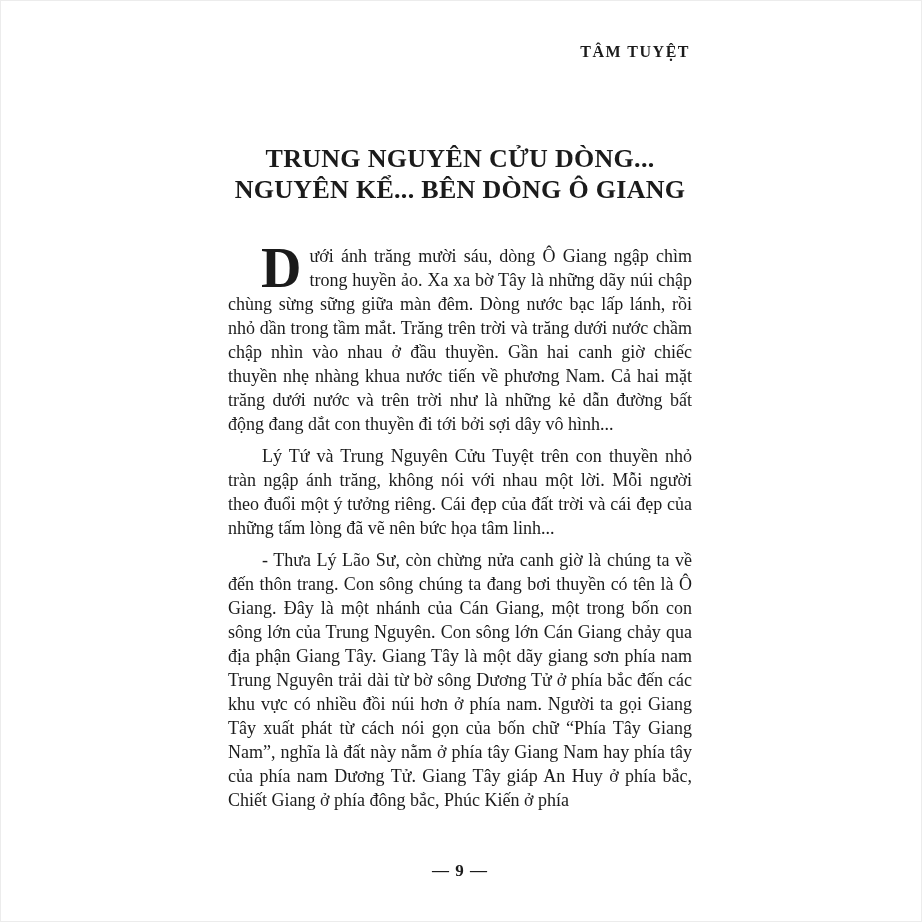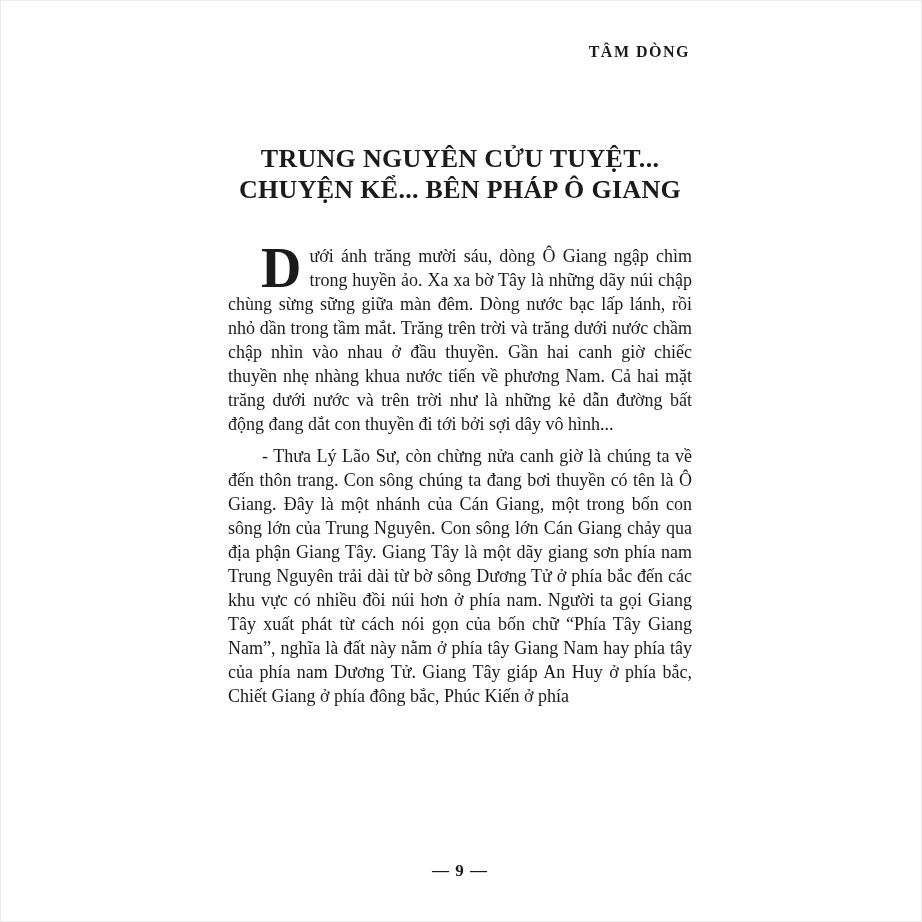--- a/index.html
+++ b/index.html
@@ -68,27 +68,28 @@
     font-size: 17px;
     font-weight: bold;
     letter-spacing: 1px;
   }
 </style>
 </head>
 <body>
 
 <div class="sheet">
 
-  <div class="running-header">TÂM DÒNG</div>
+  <div class="running-header">TÂM TUYỆT</div>
 
   <h1 class="chapter-title">
-    <span class="title-line">TRUNG NGUYÊN CỬU TUYỆT...</span>
-    <span class="title-line">CHUYỆN KỂ... BÊN PHÁP Ô GIANG</span>
+    <span class="title-line">TRUNG NGUYÊN CỬU DÒNG...</span>
+    <span class="title-line">NGUYÊN KỂ... BÊN DÒNG Ô GIANG</span>
   </h1>
 
   <div class="body-text">
     <p class="para opening"><span class="drop-cap">D</span><span>ưới ánh trăng mười sáu, dòng Ô Giang ngập chìm trong huyền ảo. Xa xa bờ Tây là những dãy núi chập chùng sừng sững giữa màn đêm. Dòng nước bạc lấp lánh, rồi nhỏ dần trong tầm mắt. Trăng trên trời và trăng dưới nước chầm chập nhìn vào nhau ở đầu thuyền. Gần hai canh giờ chiếc thuyền nhẹ nhàng khua nước tiến về phương Nam. Cả hai mặt trăng dưới nước và trên trời như là những kẻ dẫn đường bất động đang dắt con thuyền đi tới bởi sợi dây vô hình...</span></p>
+    <p class="para indent">Lý Tứ và Trung Nguyên Cửu Tuyệt trên con thuyền nhỏ tràn ngập ánh trăng, không nói với nhau một lời. Mỗi người theo đuổi một ý tưởng riêng. Cái đẹp của đất trời và cái đẹp của những tấm lòng đã vẽ nên bức họa tâm linh...</p>
     <p class="para indent">- Thưa Lý Lão Sư, còn chừng nửa canh giờ là chúng ta về đến thôn trang. Con sông chúng ta đang bơi thuyền có tên là Ô Giang. Đây là một nhánh của Cán Giang, một trong bốn con sông lớn của Trung Nguyên. Con sông lớn Cán Giang chảy qua địa phận Giang Tây. Giang Tây là một dãy giang sơn phía nam Trung Nguyên trải dài từ bờ sông Dương Tử ở phía bắc đến các khu vực có nhiều đồi núi hơn ở phía nam. Người ta gọi Giang Tây xuất phát từ cách nói gọn của bốn chữ “Phía Tây Giang Nam”, nghĩa là đất này nằm ở phía tây Giang Nam hay phía tây của phía nam Dương Tử. Giang Tây giáp An Huy ở phía bắc, Chiết Giang ở phía đông bắc, Phúc Kiến ở phía</p>
   </div>
 
   <div class="page-footer">— 9 —</div>
 
 </div>
 
 </body></html>

